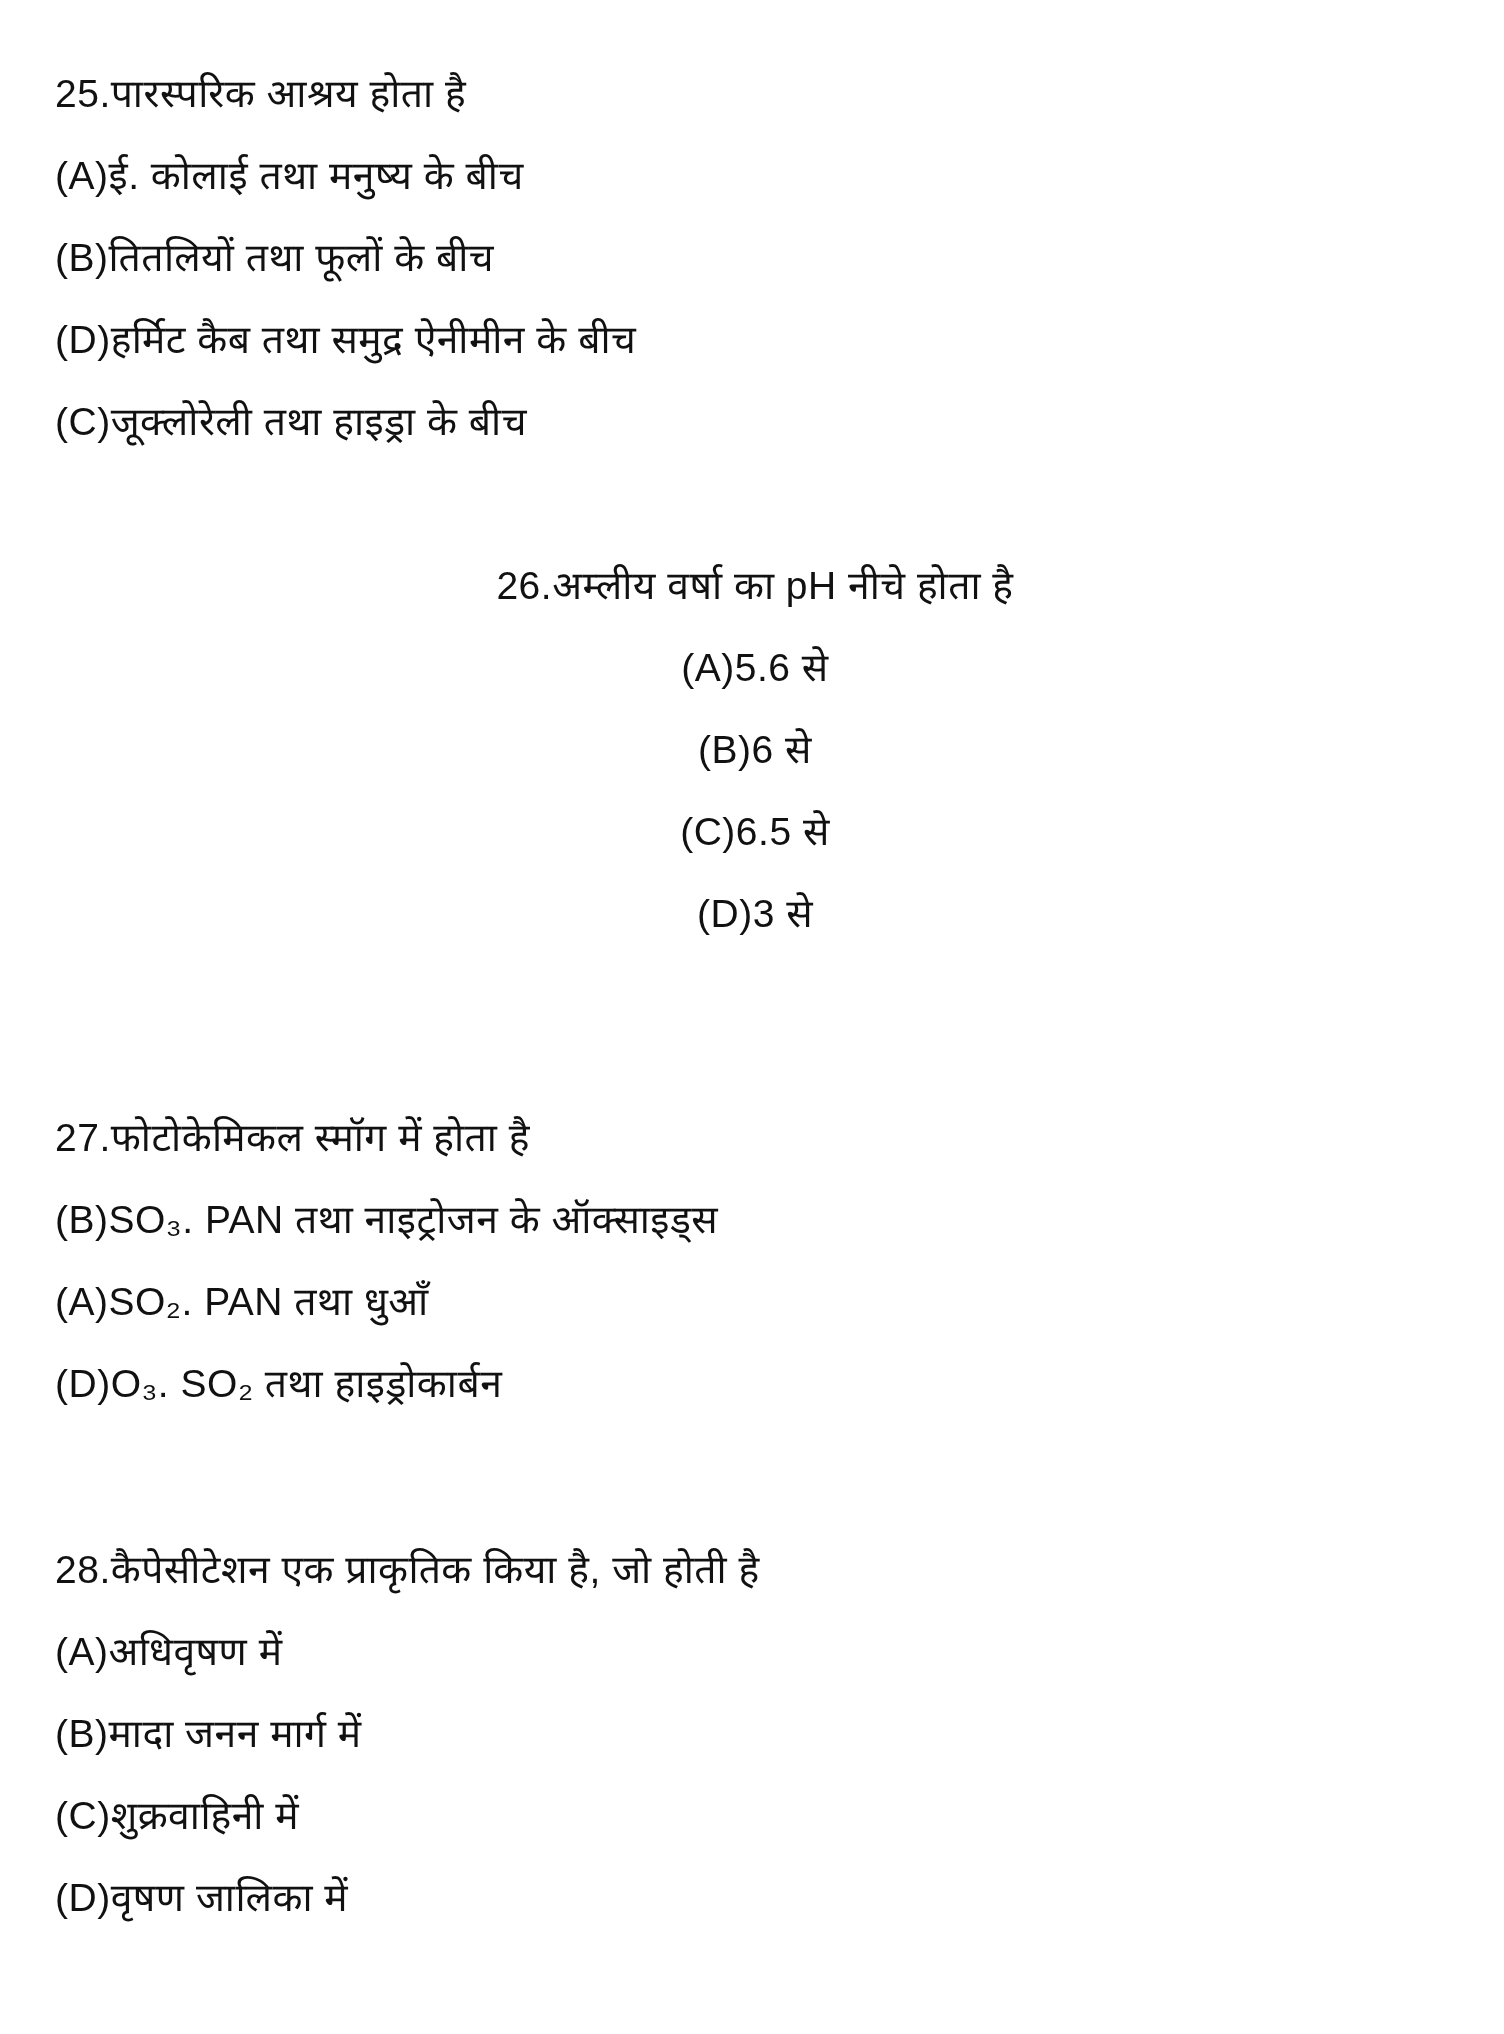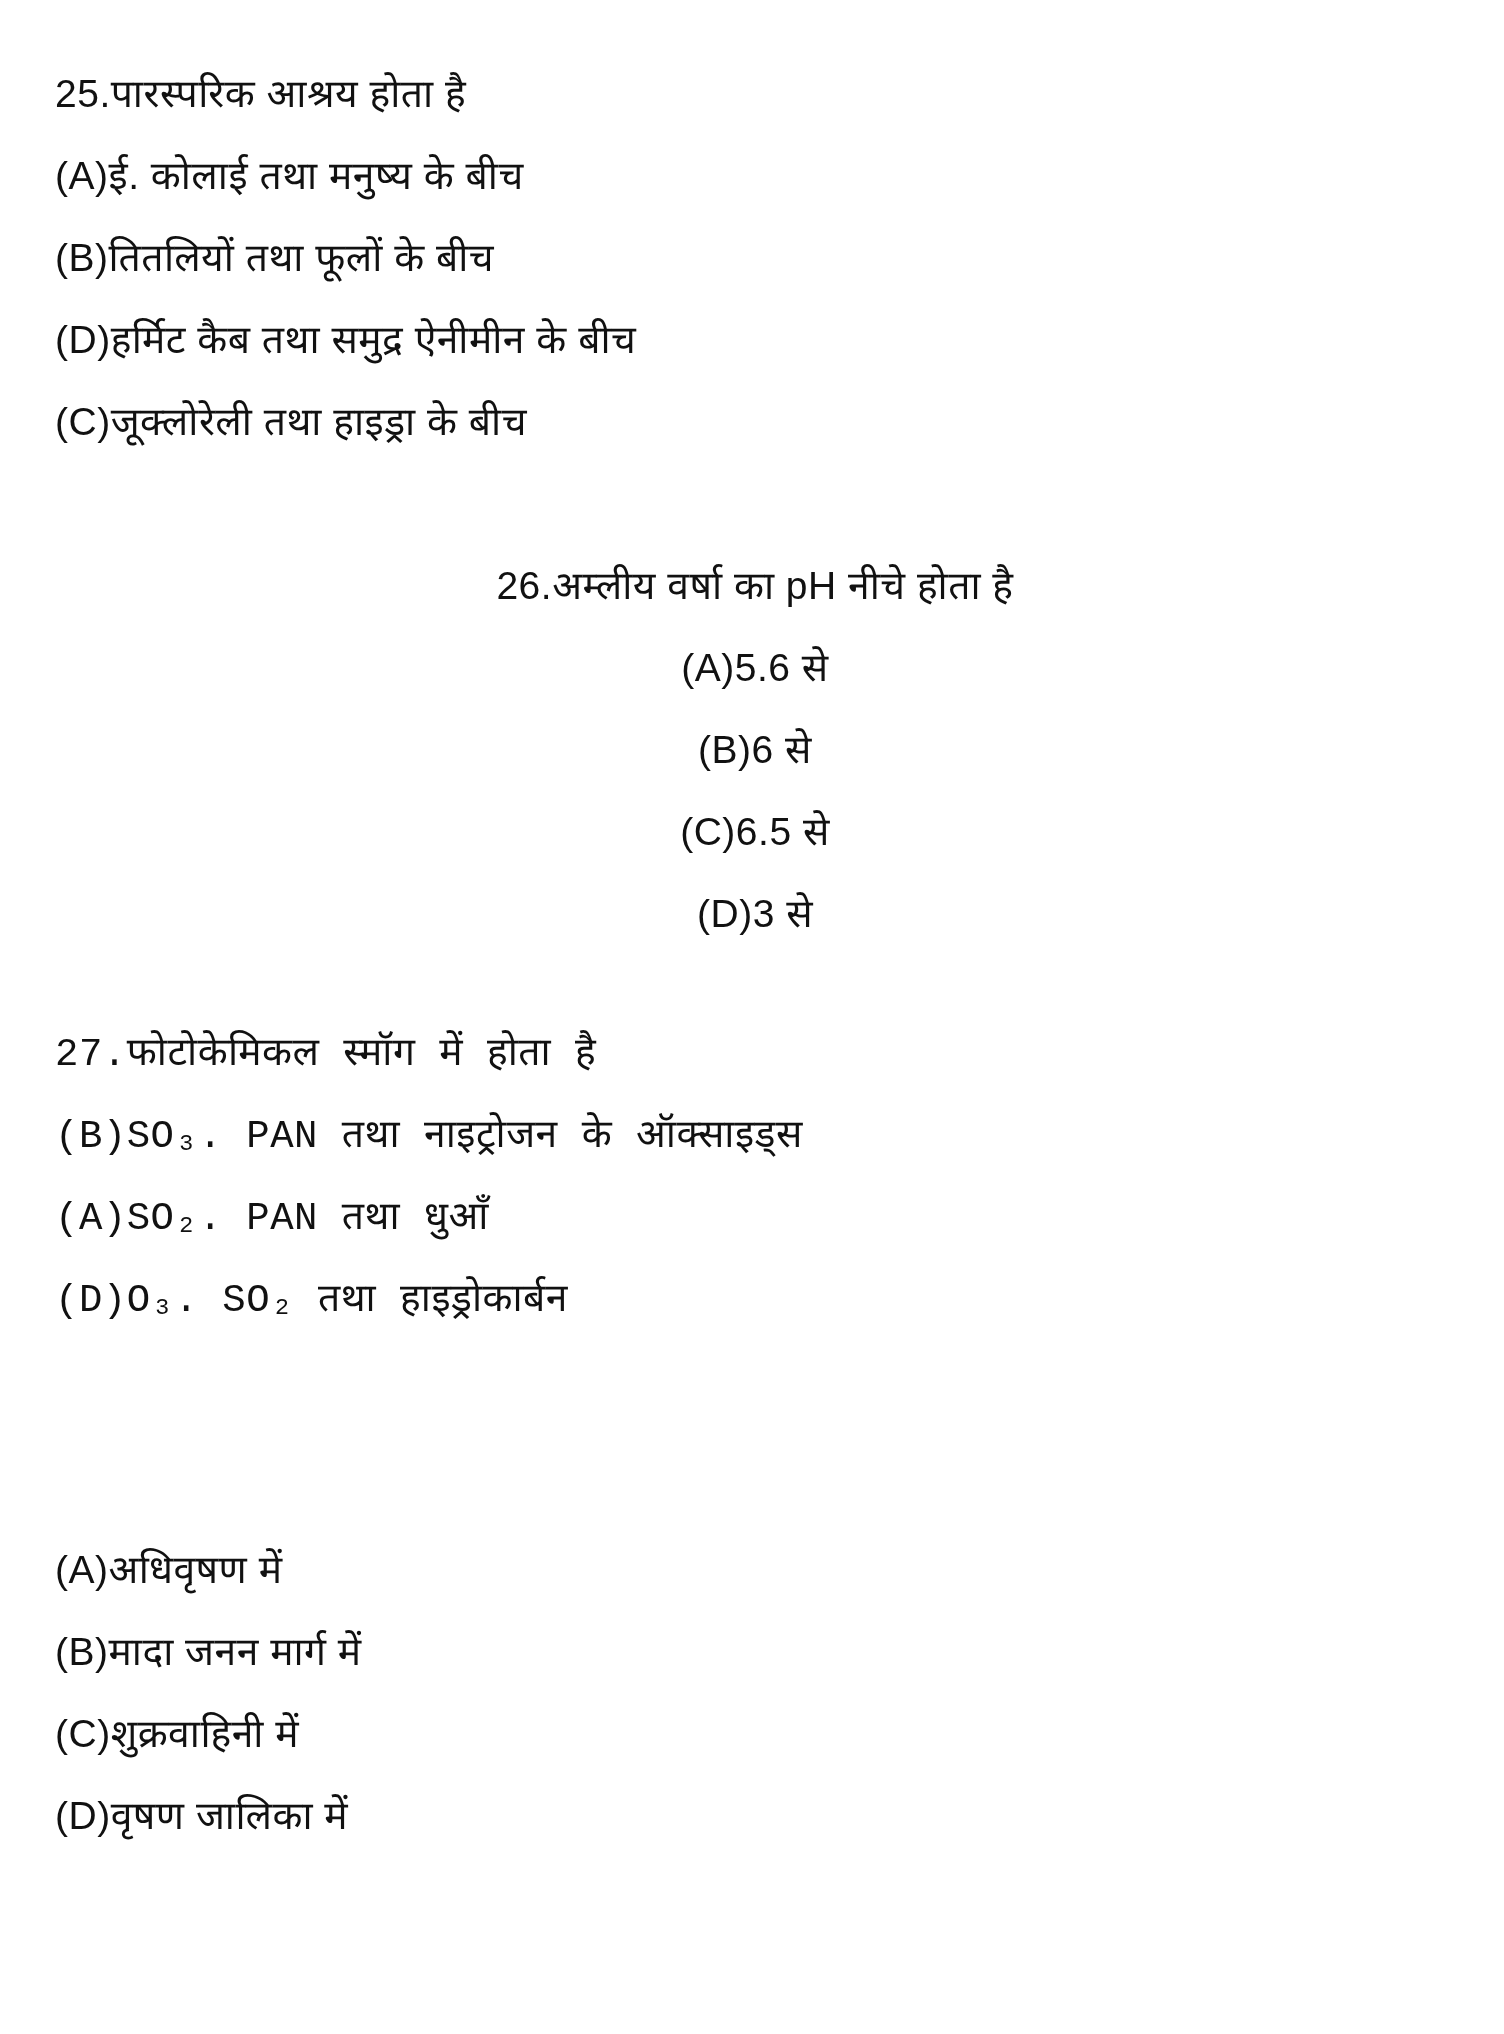--- a/index.html
+++ b/index.html
@@ -32,21 +32,21 @@
       line-height: 82px;
       font-size: 39px;
       white-space: nowrap;
       letter-spacing: 0.5px;
     }
     .qnum, .optlabel {
       display: inline-block;
     }
     .q25 { top: 53px; }
     .q26 { top: 545px; text-align: center; }
-    .q27 { top: 1014px; font-family: Liberation Mono, monospace; }
+    .q27 { top: 1097px; }
     .q28 { top: 1529px; }
   </style>
 </head>
 <body>
 
 <div class="page">
 
   <div class="question q25">
     <div class="line">
       <span class="qnum">25.</span><span>पारस्परिक आश्रय होता है</span>
@@ -93,20 +93,23 @@
     <div class="line">
       <span class="optlabel">(A)</span><span>SO₂. PAN तथा धुआँ</span>
     </div>
     <div class="line">
       <span class="optlabel">(D)</span><span>O₃. SO₂ तथा हाइड्रोकार्बन</span>
     </div>
   </div>
 
   <div class="question q28">
     <div class="line">
+      <span class="qnum">28.</span><span>कैपेसीटेशन एक प्राकृतिक किया है, जो होती है</span>
+    </div>
+    <div class="line">
       <span class="optlabel">(A)</span><span>अधिवृषण में</span>
     </div>
     <div class="line">
       <span class="optlabel">(B)</span><span>मादा जनन मार्ग में</span>
     </div>
     <div class="line">
       <span class="optlabel">(C)</span><span>शुक्रवाहिनी में</span>
     </div>
     <div class="line">
       <span class="optlabel">(D)</span><span>वृषण जालिका में</span>

